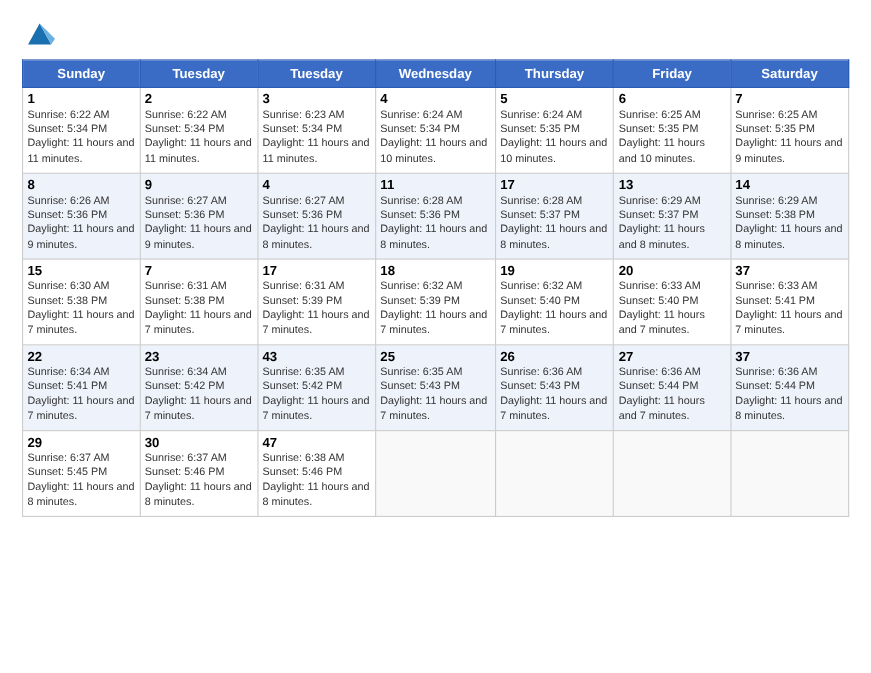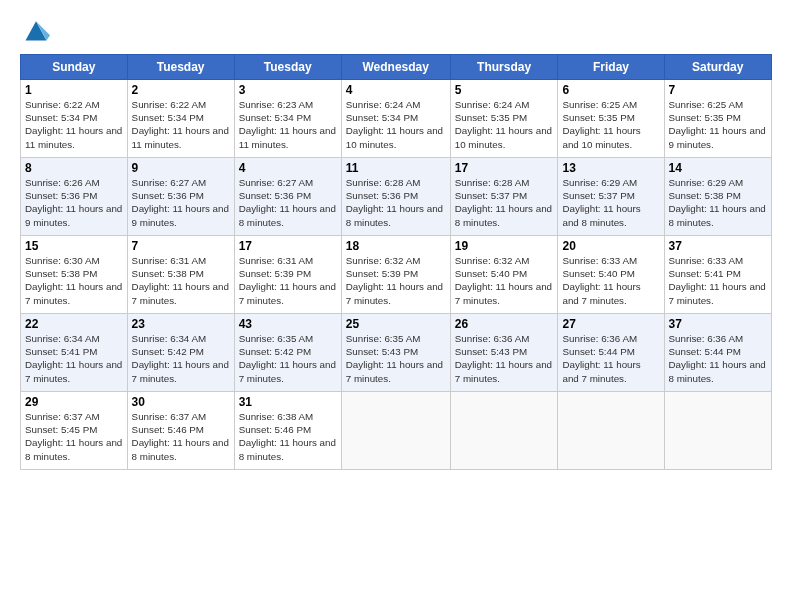--- a/index.html
+++ b/index.html
@@ -251,21 +251,21 @@
         <tr>
           <td>
           <span class="day-num">29</span>
           <span class="day-detail">Sunrise: 6:37 AM<br>Sunset: 5:45 PM<br>Daylight: 11 hours and 8 minutes.</span>
         </td>
           <td>
           <span class="day-num">30</span>
           <span class="day-detail">Sunrise: 6:37 AM<br>Sunset: 5:46 PM<br>Daylight: 11 hours and 8 minutes.</span>
         </td>
           <td>
-          <span class="day-num">31</span>
+          <span class="day-num">47</span>
           <span class="day-detail">Sunrise: 6:38 AM<br>Sunset: 5:46 PM<br>Daylight: 11 hours and 8 minutes.</span>
         </td>
           <td class="empty-cell"></td>
           <td class="empty-cell"></td>
           <td class="empty-cell"></td>
           <td class="empty-cell"></td>
         </tr>
       </tbody>
   </table>
 </div>

